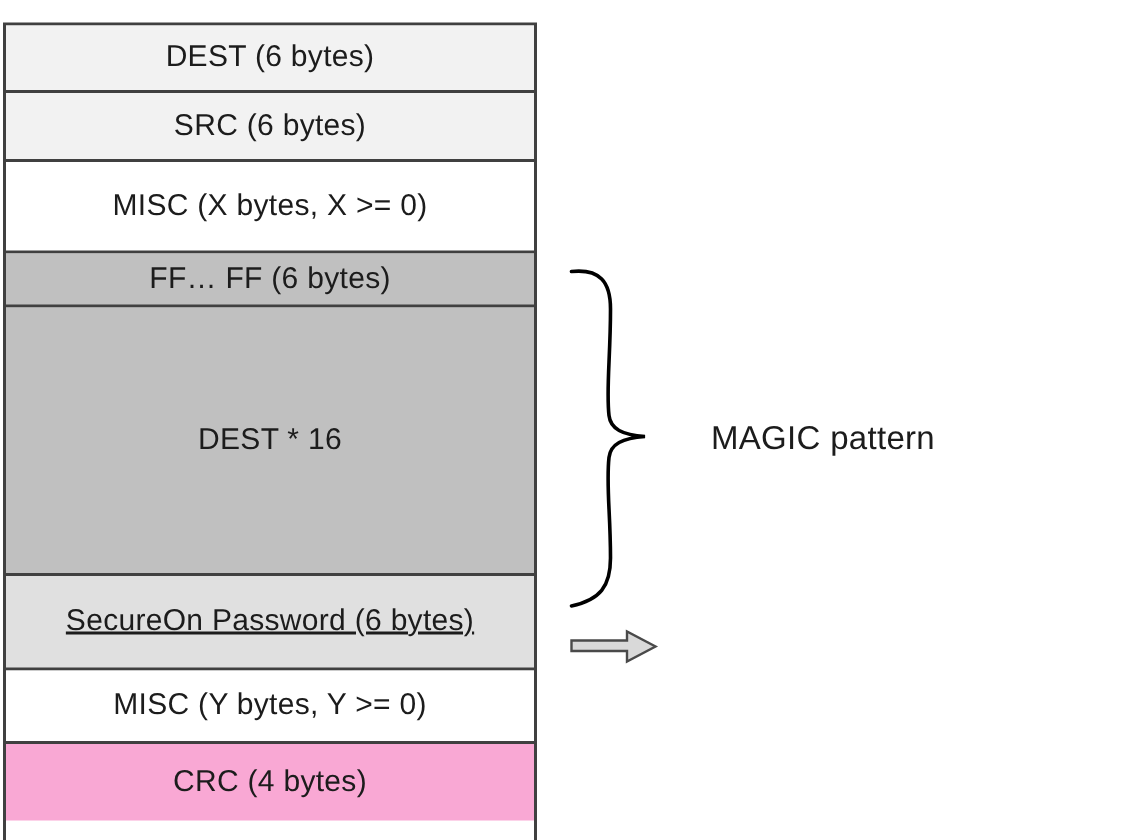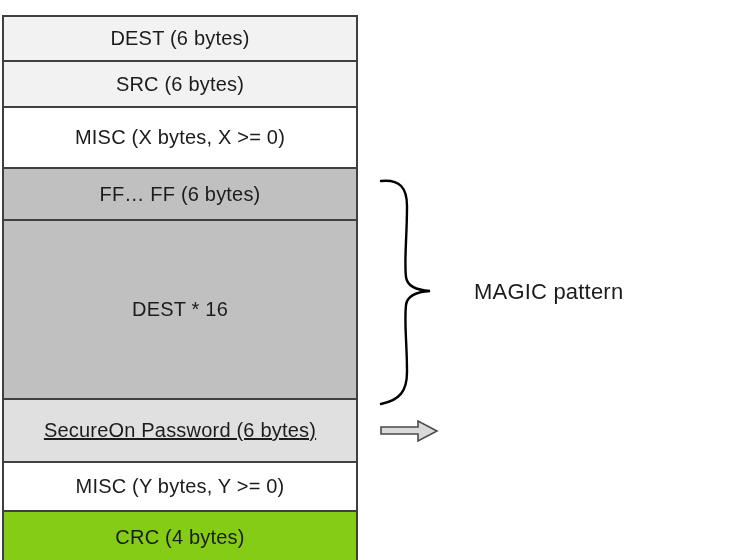--- a/index.html
+++ b/index.html
@@ -35,25 +35,25 @@
     justify-content: center;
     font-size: 20px;
     color: #1c1c1c;
     letter-spacing: 0.2px;
     white-space: nowrap;
   }
   .field-row:last-child { border-bottom: none; }
   .row-1 { height: 45px;  background: #f2f2f2; }
   .row-2 { height: 46px;  background: #f2f2f2; }
   .row-3 { height: 61px;  background: #ffffff; }
-  .row-4 { height: 52px;  background: #c0c0c0; }
+  .row-4 { height: 36px;  background: #c0c0c0; }
   .row-5 { height: 179px; background: #c0c0c0; }
   .row-6 { height: 63px;  background: #e0e0e0; text-decoration: underline; }
   .row-7 { height: 49px;  background: #ffffff; }
-  .row-8 { height: 51px;  background: #84cc16; }
+  .row-8 { height: 51px;  background: #f9a8d4; }
 
   .brace-svg {
     position: absolute;
     left: 374px;
     top: 174px;
     width: 66px;
     height: 236px;
   }
   .arrow-svg {
     position: absolute;

